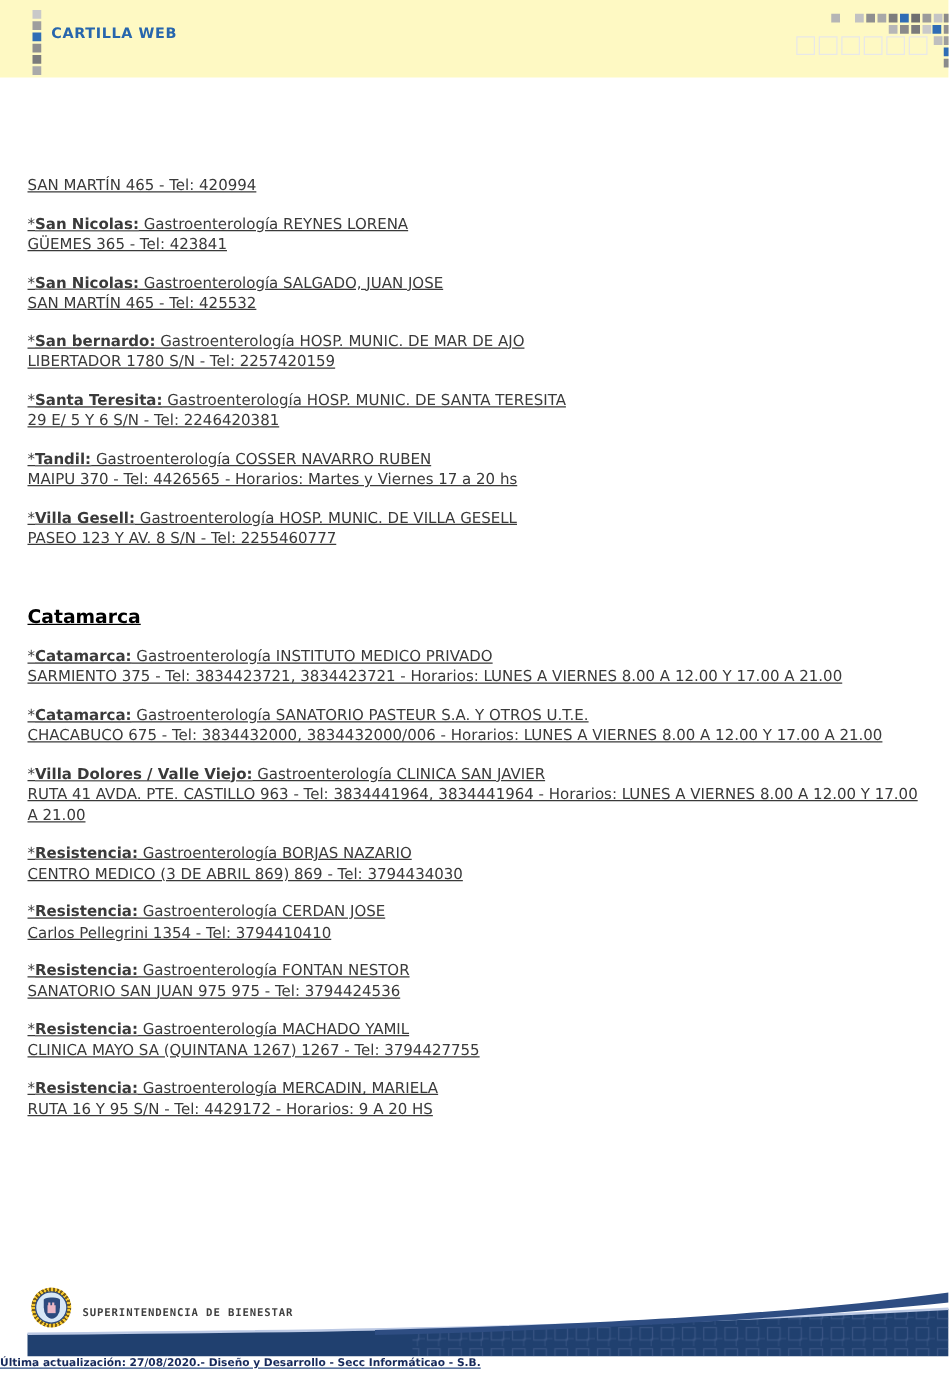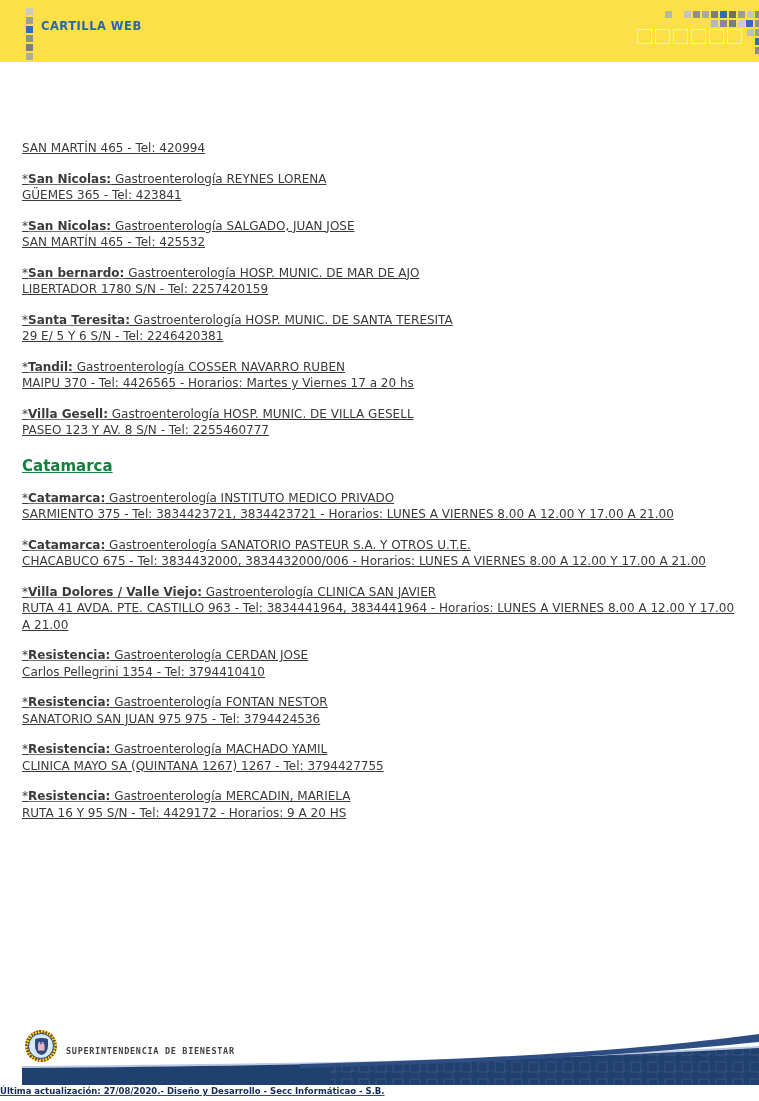--- a/index.html
+++ b/index.html
@@ -3,39 +3,39 @@
 <meta charset="utf-8">
 <style>
   html,body { margin:0; padding:0; background:#ffffff; }
   .page {
     position:relative; width:759px; height:1101px; margin:0 auto;
     background:#ffffff; overflow:hidden;
     font-family:"DejaVu Sans", sans-serif; color:#3a3a3a;
   }
 
   
-  .header { position:absolute; top:0; left:0; right:0; height:62px; background:#fde047; }
+  .header { position:absolute; top:0; left:0; right:0; height:62px; background:#fef9c3; }
   .brand-strip { position:absolute; left:26px; top:8px; width:7px; }
   .brand-strip .sq { width:7px; height:7px; margin-bottom:2px; }
   .brand-title {
     position:absolute; left:41px; top:19px;
     font-size:11.5px; font-weight:bold; letter-spacing:0.5px; color:#2766ad;
   }
   .decor { position:absolute; top:0; right:0; width:135px; height:60px; }
   .decor .fsq { position:absolute; width:7px; height:7px; }
   .decor .osq { position:absolute; width:15px; height:15px; border:1px solid #e8e8e8; box-sizing:border-box; }
 
   
   .main { position:absolute; top:140px; left:22px; right:18px; }
   p.entry { margin:0 0 14px 0; font-size:12px; line-height:16.5px;text-decoration:underline; }
   .star { font-weight:normal; }
   .loc { font-weight:bold; text-decoration:underline; text-decoration-color:#6f6f6f; }
   .section-heading {
-    margin:4px 0 14px 0; font-size:15px; line-height:19px; font-weight:bold;
-    color:#15803d; text-decoration:underline; cursor:pointer; display:inline-block;
+    margin:31px 0 14px 0; font-size:15px; line-height:19px; font-weight:bold;
+    color:#000000; text-decoration:underline; cursor:pointer; display:inline-block;
   }
   .heading-wrap { display:block; }
 
   
   .seal {
     position:absolute; left:25px; top:1030px; width:32px; height:32px; border-radius:50%;
     background:repeating-conic-gradient(#f3c62f 0deg 6deg, #7c5f17 6deg 12deg);
   }
   .seal-inner {
     position:absolute; left:3px; top:3px; width:26px; height:26px; border-radius:50%;
@@ -116,20 +116,21 @@
       <p class="entry"><span class="star">*</span><span class="loc">San Nicolas:</span> Gastroenterología REYNES LORENA<br>GÜEMES 365 - Tel: 423841</p>
       <p class="entry"><span class="star">*</span><span class="loc">San Nicolas:</span> Gastroenterología SALGADO, JUAN JOSE<br>SAN MARTÍN 465 - Tel: 425532</p>
       <p class="entry"><span class="star">*</span><span class="loc">San bernardo:</span> Gastroenterología HOSP. MUNIC. DE MAR DE AJO<br>LIBERTADOR 1780 S/N - Tel: 2257420159</p>
       <p class="entry"><span class="star">*</span><span class="loc">Santa Teresita:</span> Gastroenterología HOSP. MUNIC. DE SANTA TERESITA<br>29 E/ 5 Y 6 S/N - Tel: 2246420381</p>
       <p class="entry"><span class="star">*</span><span class="loc">Tandil:</span> Gastroenterología COSSER NAVARRO RUBEN<br>MAIPU 370 - Tel: 4426565 - Horarios: Martes y Viernes 17 a 20 hs</p>
       <p class="entry"><span class="star">*</span><span class="loc">Villa Gesell:</span> Gastroenterología HOSP. MUNIC. DE VILLA GESELL<br>PASEO 123 Y AV. 8 S/N - Tel: 2255460777</p>
       <div class="heading-wrap"><span class="section-heading">Catamarca</span></div>
       <p class="entry"><span class="star">*</span><span class="loc">Catamarca:</span> Gastroenterología INSTITUTO MEDICO PRIVADO<br>SARMIENTO 375 - Tel: 3834423721, 3834423721 - Horarios: LUNES A VIERNES 8.00 A 12.00 Y 17.00 A 21.00</p>
       <p class="entry"><span class="star">*</span><span class="loc">Catamarca:</span> Gastroenterología SANATORIO PASTEUR S.A. Y OTROS U.T.E.<br>CHACABUCO 675 - Tel: 3834432000, 3834432000/006 - Horarios: LUNES A VIERNES 8.00 A 12.00 Y 17.00 A 21.00</p>
       <p class="entry"><span class="star">*</span><span class="loc">Villa Dolores / Valle Viejo:</span> Gastroenterología CLINICA SAN JAVIER<br>RUTA 41 AVDA. PTE. CASTILLO 963 - Tel: 3834441964, 3834441964 - Horarios: LUNES A VIERNES 8.00 A 12.00 Y 17.00 A 21.00</p>
+      <p class="entry"><span class="star">*</span><span class="loc">Resistencia:</span> Gastroenterología BORJAS NAZARIO<br>CENTRO MEDICO (3 DE ABRIL 869) 869 - Tel: 3794434030</p>
       <p class="entry"><span class="star">*</span><span class="loc">Resistencia:</span> Gastroenterología CERDAN JOSE<br>Carlos Pellegrini 1354 - Tel: 3794410410</p>
       <p class="entry"><span class="star">*</span><span class="loc">Resistencia:</span> Gastroenterología FONTAN NESTOR<br>SANATORIO SAN JUAN 975 975 - Tel: 3794424536</p>
       <p class="entry"><span class="star">*</span><span class="loc">Resistencia:</span> Gastroenterología MACHADO YAMIL<br>CLINICA MAYO SA (QUINTANA 1267) 1267 - Tel: 3794427755</p>
       <p class="entry"><span class="star">*</span><span class="loc">Resistencia:</span> Gastroenterología MERCADIN, MARIELA<br>RUTA 16 Y 95 S/N - Tel: 4429172 - Horarios: 9 A 20 HS</p>
     </div>
 
   <div class="seal">
     <div class="seal-inner">
       <div class="shield">
           <div class="shield-fig"></div>

